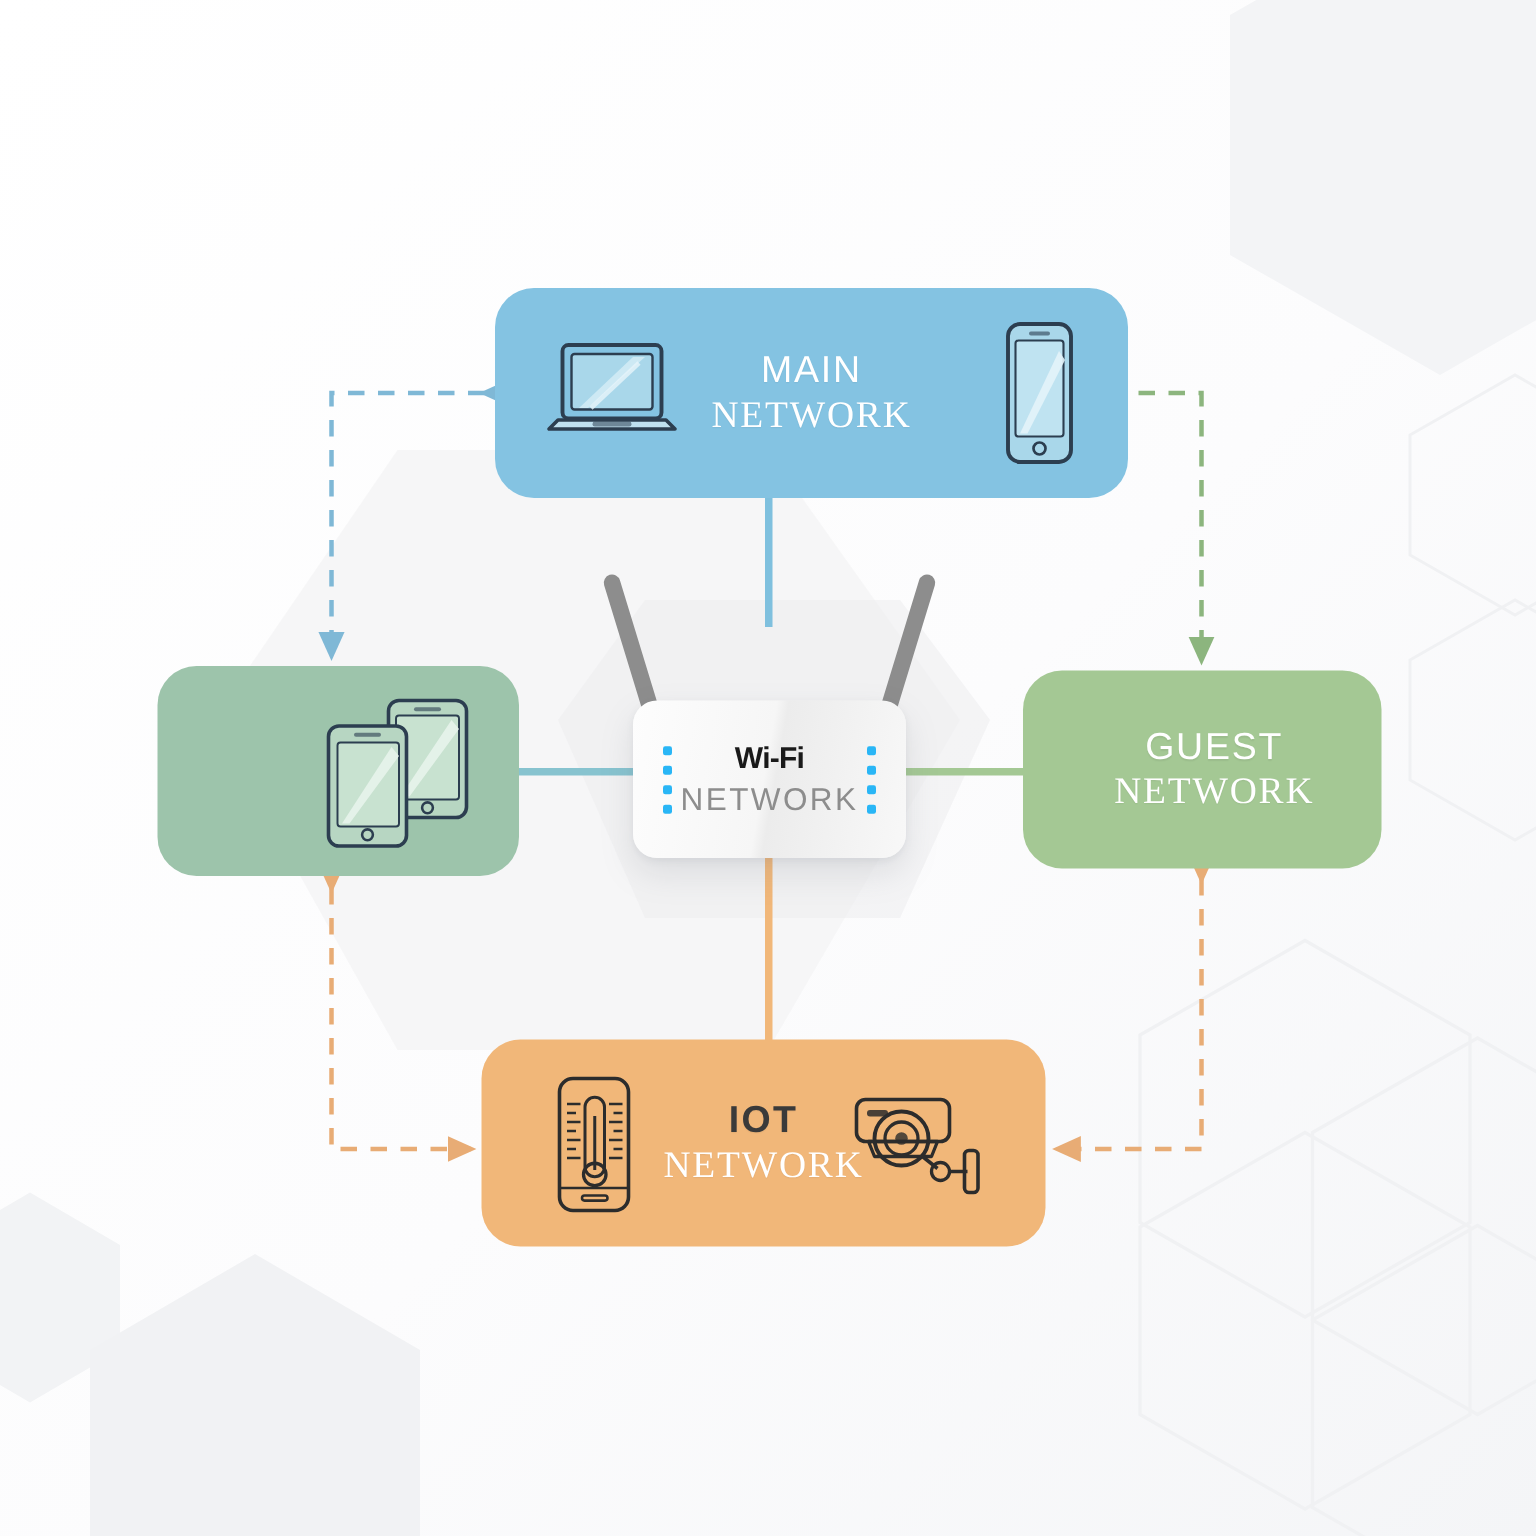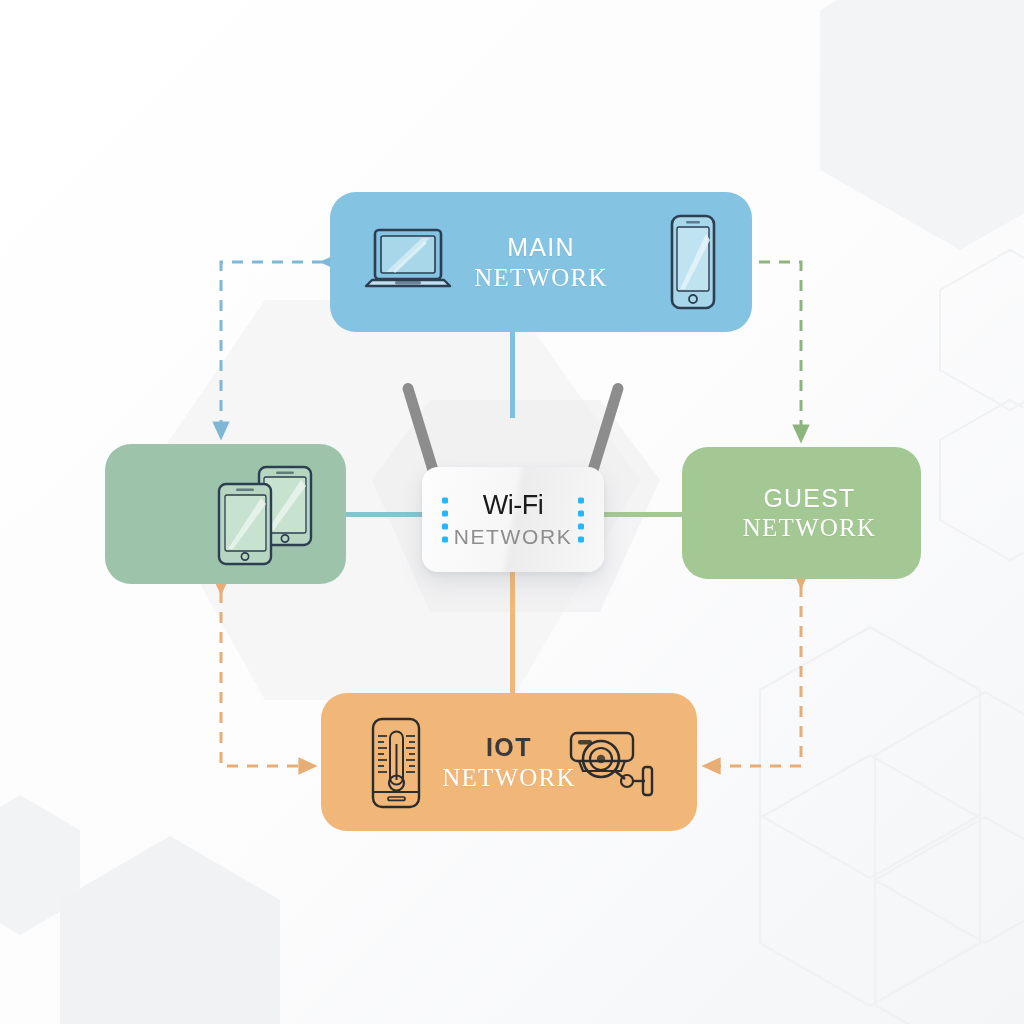--- a/index.html
+++ b/index.html
@@ -49,21 +49,21 @@
   #router-body{
     position:absolute;left:4px;top:95px;width:182px;height:105px;border-radius:16px;
     background:linear-gradient(100deg,#fdfdfd 0%,#f6f6f6 48%,#ececec 52%,#f8f8f8 100%);
     box-shadow:0 10px 22px rgba(120,130,140,.18), 0 2px 5px rgba(120,130,140,.10);
     display:flex;align-items:center;justify-content:center;flex-direction:column;
   }
   .leds{position:absolute;top:50%;transform:translateY(-50%);display:flex;flex-direction:column;gap:7px;}
   .leds.left{left:20px;}
   .leds.right{right:20px;}
   .led{width:6px;height:6px;border-radius:1.5px;background:#29b6f6;}
-  #router-title{font-size:27px;font-weight:400;color:#1a1a1a;letter-spacing:-0.5px;line-height:1;}
+  #router-title{font-size:20px;font-weight:700;color:#1a1a1a;letter-spacing:-0.5px;line-height:1;}
   #router-sub{font-size:21px;color:#8d8d8d;letter-spacing:1.6px;line-height:1;margin-top:7px;}
 </style>
 </head>
 <body>
 
 <div id="stage">
 
   <svg class="bg-layer" width="1024" height="1024" viewBox="0 0 1024 1024">
     <defs>
       <linearGradient id="bgfade" x1="0" y1="0" x2="1" y2="1">

